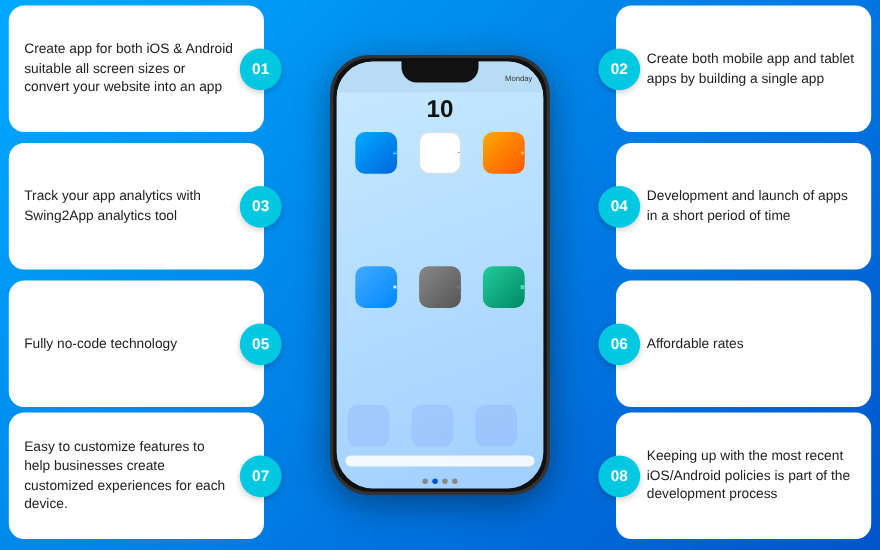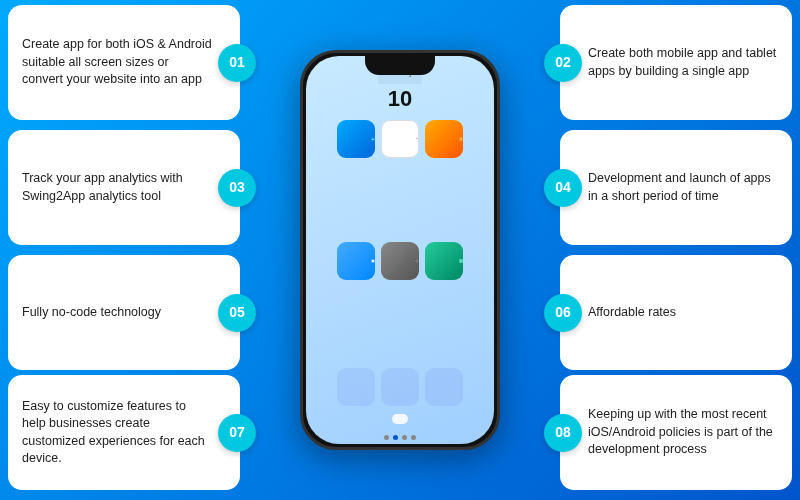--- a/index.html
+++ b/index.html
@@ -48,21 +48,20 @@
     }
 
     .phone-screen {
       flex: 1;
       background: linear-gradient(160deg, #c8eaff 0%, #a0cfff 100%);
       margin: 3px;
       border-radius: 33px;
       overflow: hidden;
       display: flex;
       flex-direction: column;
-      align-items: center;
     }
 
     
     .phone-statusbar {
       height: 28px;
       display: flex;
       align-items: center;
       justify-content: flex-end;
       padding: 4px 10px 0 10px;
       background: #b8dcf5;

